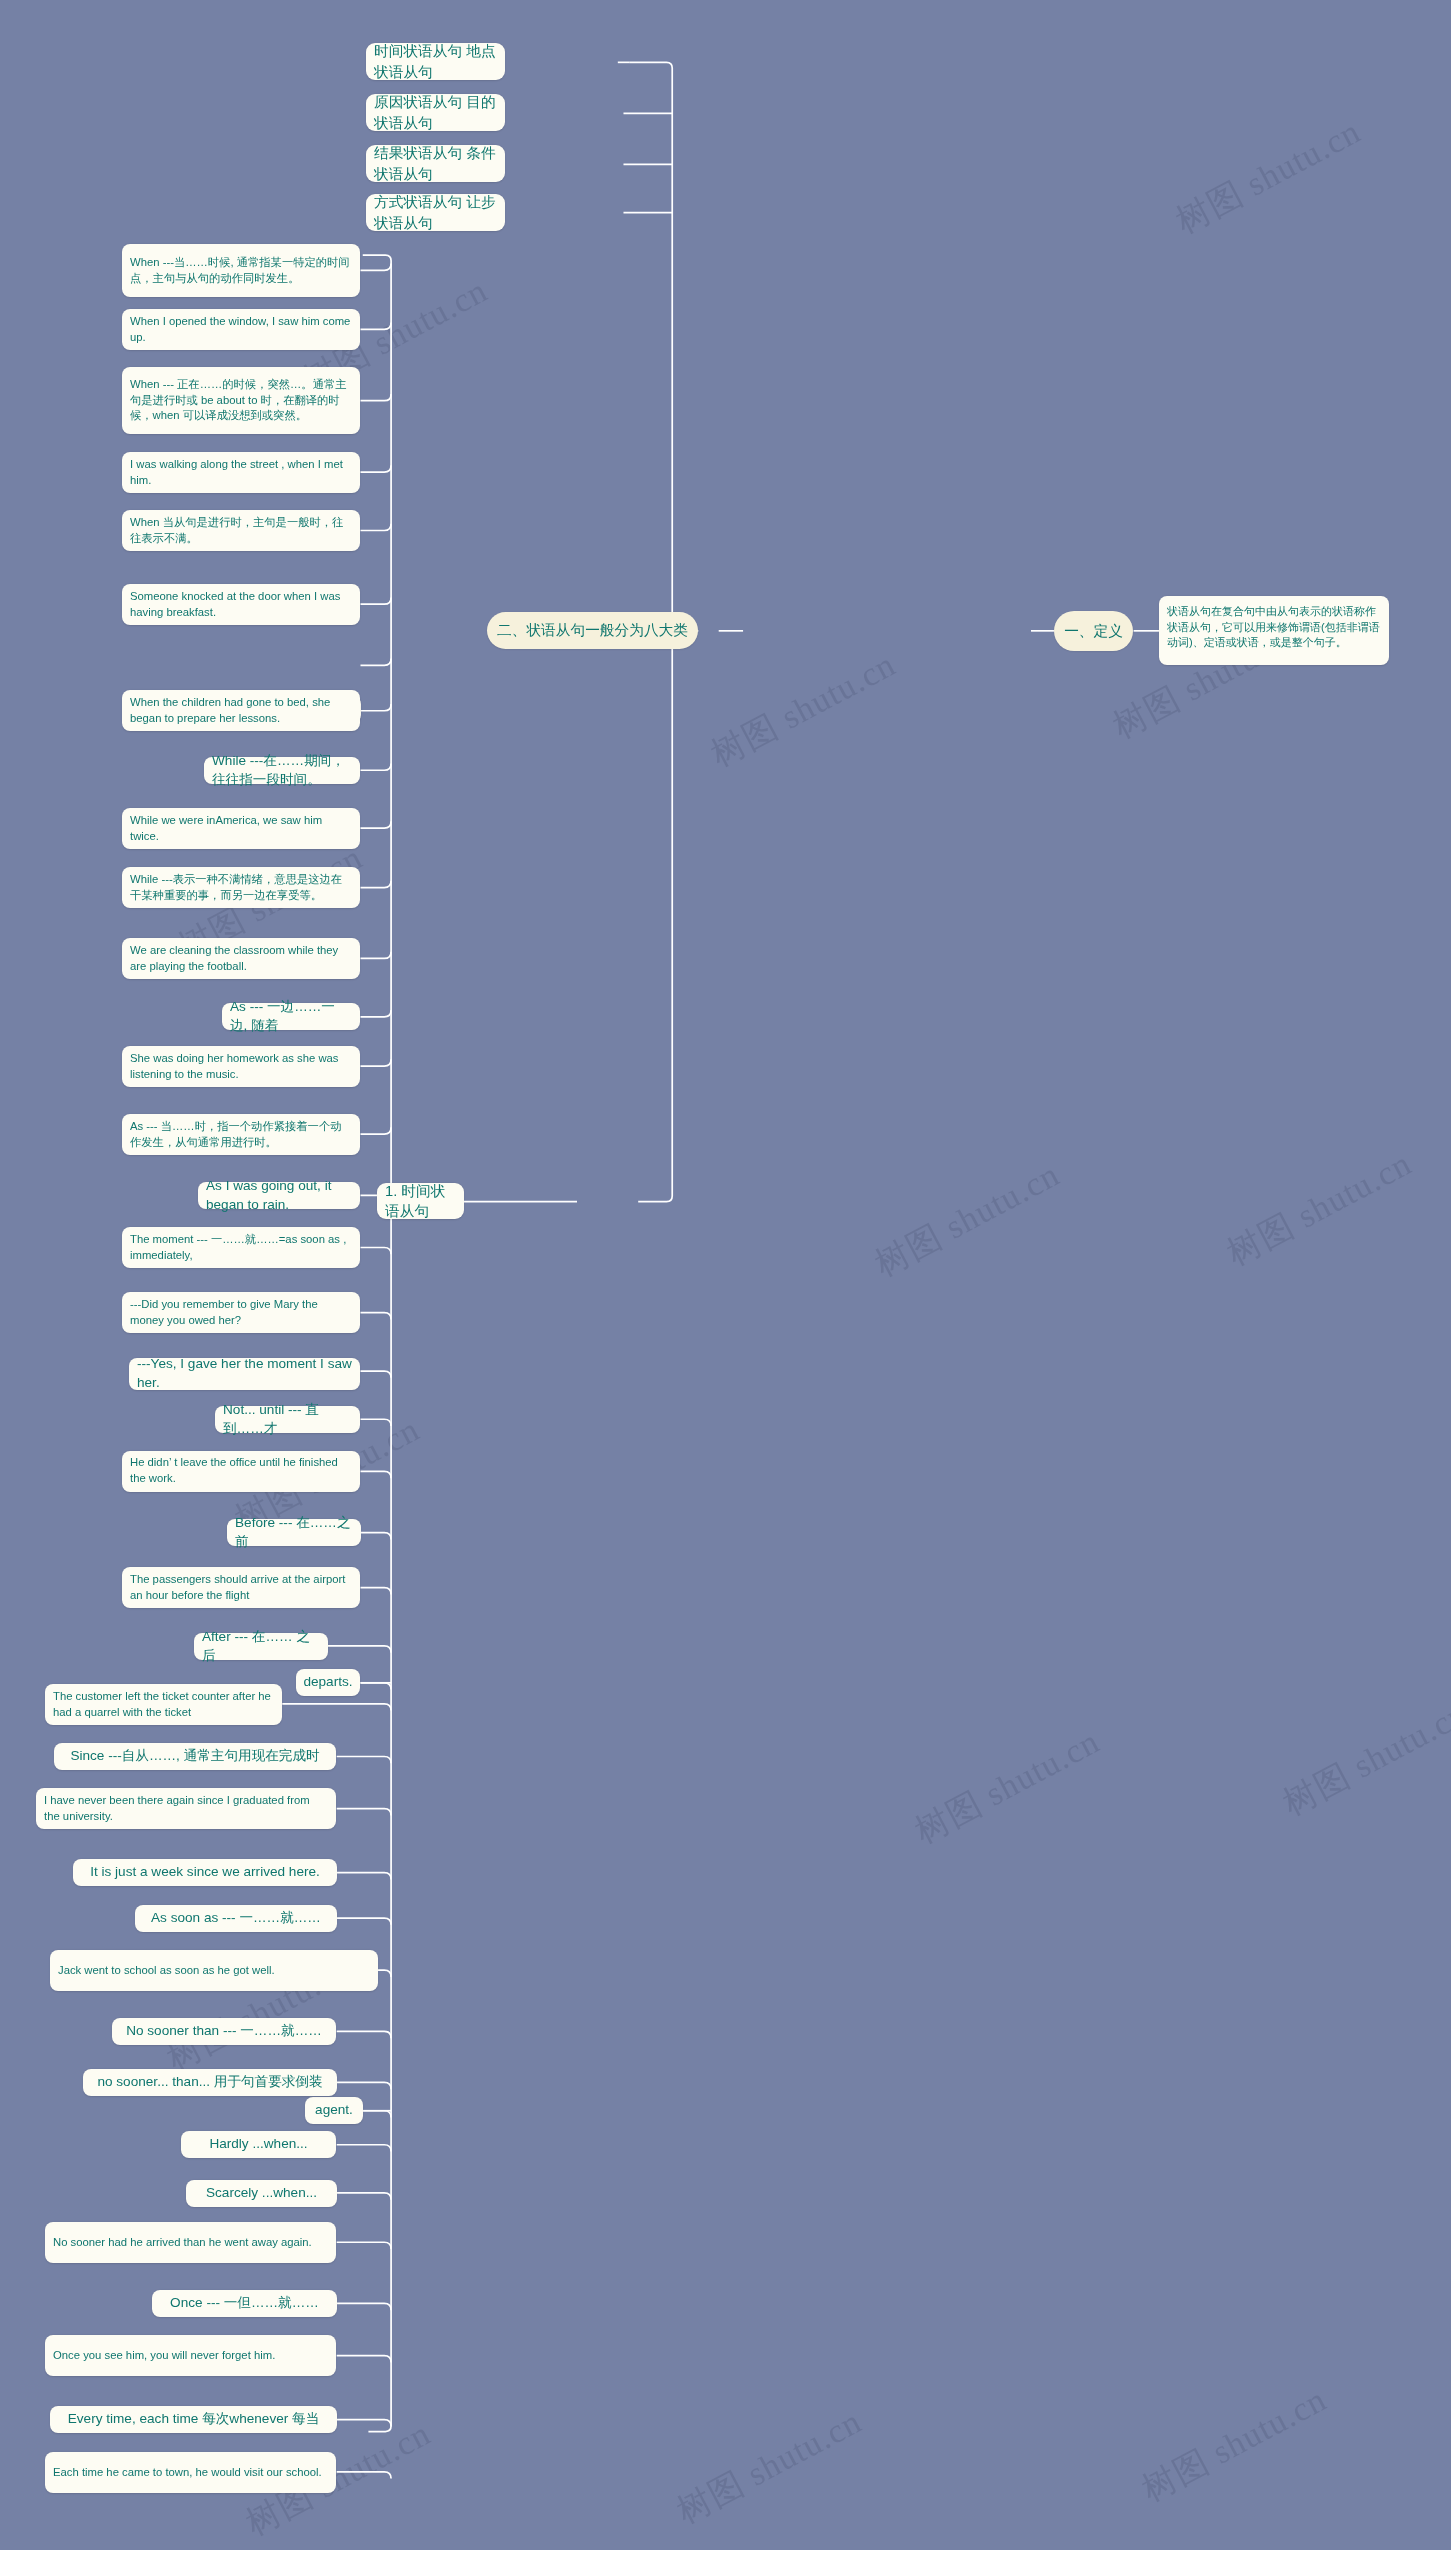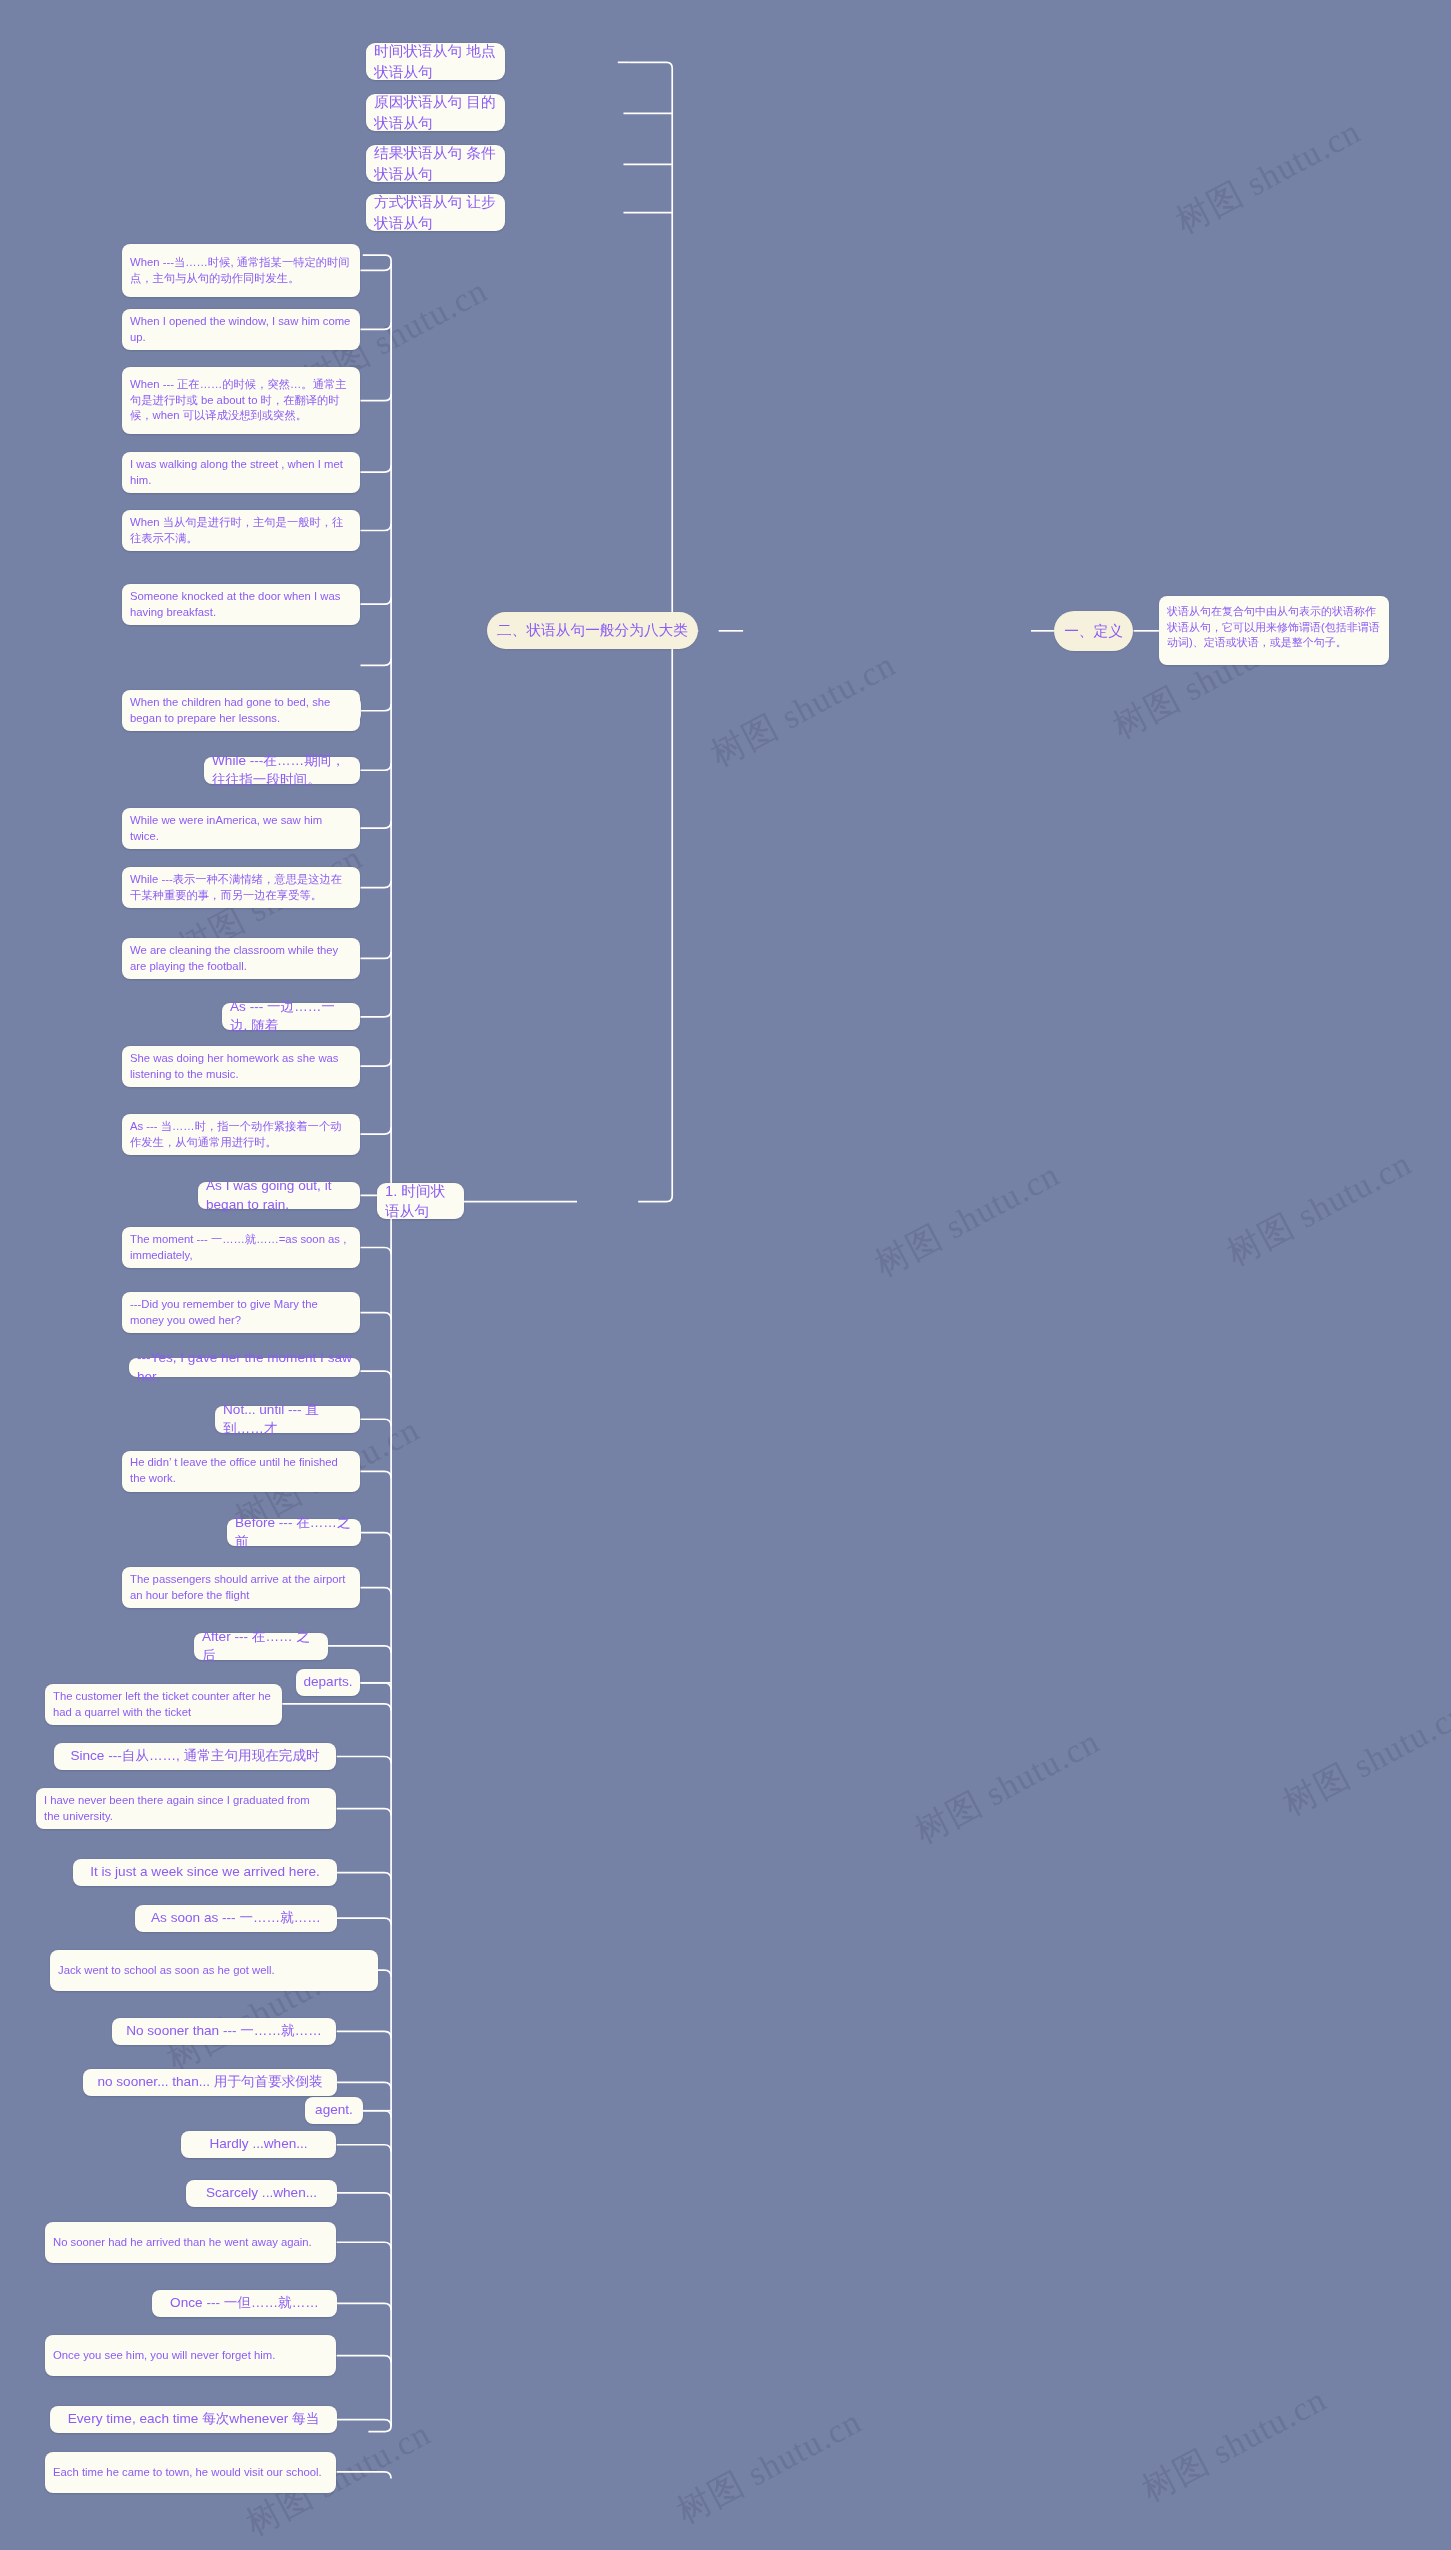--- a/index.html
+++ b/index.html
@@ -29,21 +29,21 @@
   #wires{position:absolute;left:0;top:0;width:1451px;height:2550px;pointer-events:none;}
   #wires path{fill:none;stroke:#ffffff;stroke-width:3;}
 
   
   .node{
     position:absolute;
     background:#fdfcf3;
     border-radius:8px;
     box-sizing:border-box;
     padding:5.7px 8px;
-    color:#8b5cf6;
+    color:#0f766e;
     line-height:1.38;
     font-size:11.3px;
     box-shadow:0 0.6px 1.7px rgba(0,0,0,.12);
     display:flex;
     align-items:center;
   }
   .node.center{
     background:#f6f1dc;
     border-radius:34px;
     font-size:25px;
@@ -241,21 +241,21 @@
       </div>
       <div class="node tiny" style="left: 198px; top: 1182px; width: 162px; height: 27px;">
         <span>As I was going out, it began to rain.</span>
       </div>
       <div class="node" style="left: 122px; top: 1227px; width: 238px; height: 41px;">
         <span>The moment --- 一……就……=as soon as , immediately,</span>
       </div>
       <div class="node" style="left: 122px; top: 1292px; width: 238px; height: 41px;">
         <span>---Did you remember to give Mary the money you owed her?</span>
       </div>
-      <div class="node tiny" style="left: 129px; top: 1358px; width: 231px; height: 19px;">
+      <div class="node tiny" style="left: 129px; top: 1358px; width: 231px; height: 32px;">
         <span>---Yes, I gave her the moment I saw her.</span>
       </div>
       <div class="node tiny" style="left: 215px; top: 1406px; width: 145px; height: 27px;">
         <span>Not... until --- 直到……才</span>
       </div>
       <div class="node" style="left: 122px; top: 1451px; width: 238px; height: 41px; align-items: flex-end;">
         <span>He didn’ t leave the office until he finished the work.</span>
       </div>
       <div class="node tiny" style="left: 227px; top: 1519px; width: 134px; height: 27px;">
         <span>Before --- 在……之前</span>

